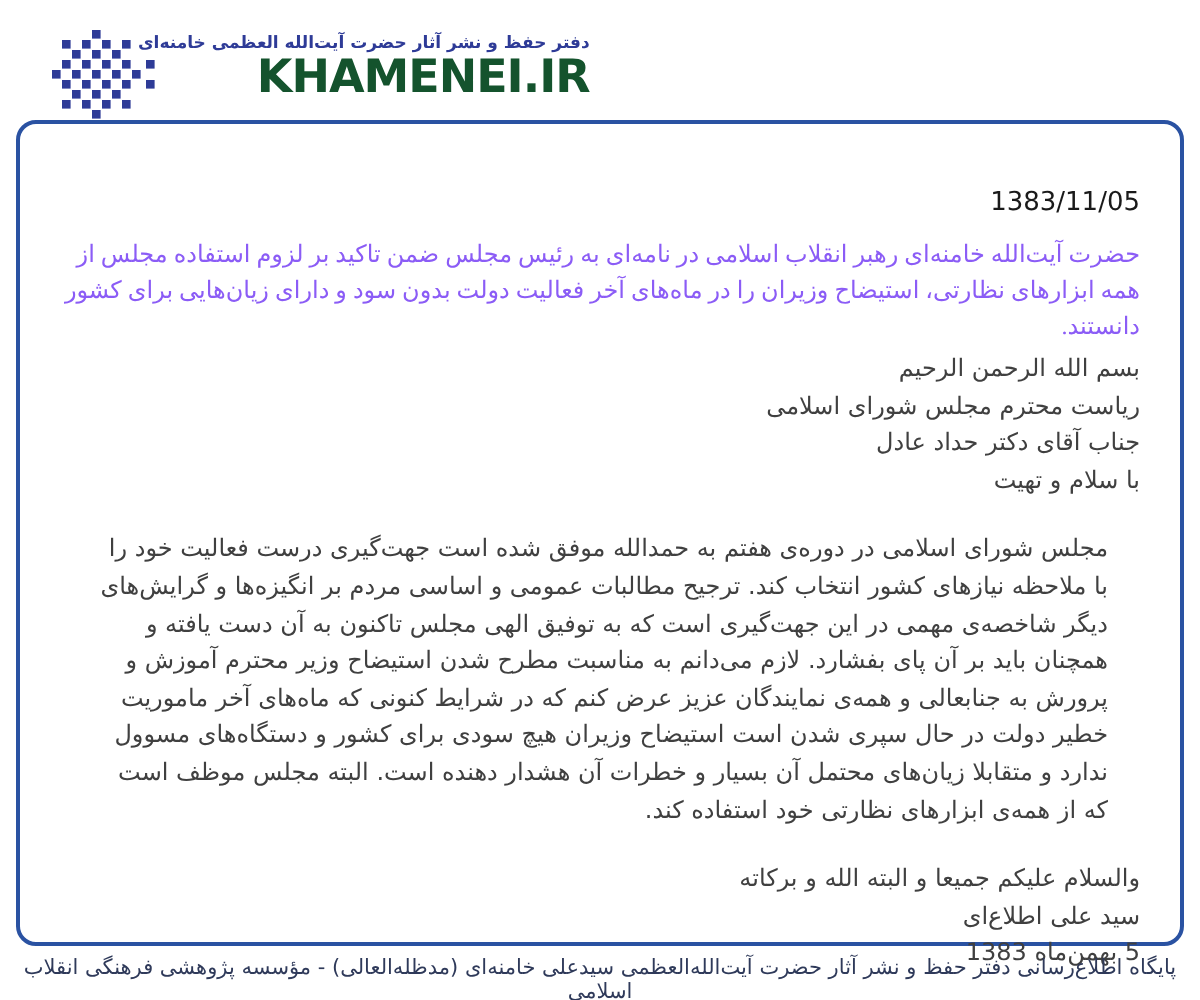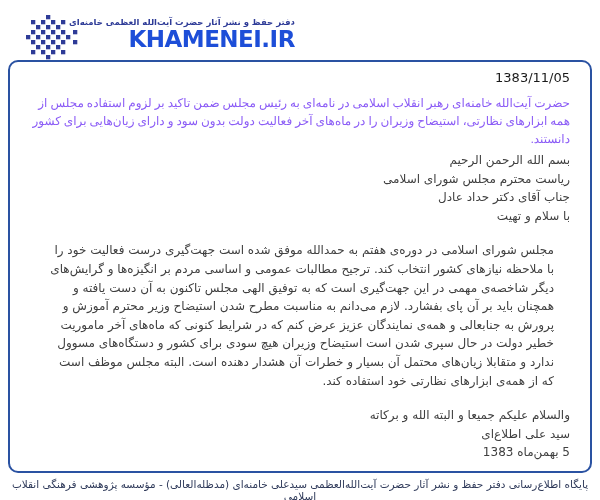--- a/index.html
+++ b/index.html
@@ -16,29 +16,29 @@
   .logo-icon{width:50px;height:50px;flex:0 0 auto;}
   .logo-texts{
     display:flex;flex-direction:column;align-items:flex-end;
     margin-left:-7px;margin-top:2px;
   }
   .logo-top-text{
     font-size:8.5px;color:#2e3b97;direction:rtl;
     white-space:nowrap;line-height:1.2;font-weight:bold;
   }
   .logo-main-text{
-    font-size:23px;font-weight:bold;color:#1d4ed8;
+    font-size:23px;font-weight:bold;color:#14532d;
     letter-spacing:-0.5px;line-height:1.1;white-space:nowrap;
   }
   
   .content-box{
     position:absolute;left:8px;right:8px;top:60px;bottom:27px;
     border:2px solid #2a52a2;border-radius:10px;
     background:#ffffff;
-    padding:8px 20px;box-sizing:border-box;
+    padding:32px 20px;box-sizing:border-box;
     direction:rtl;text-align:right;
   }
   .article-date{
     font-size:13px;color:#1a1a1a;margin-bottom:9px;
   }
   .article-title{
     font-size:13.5px;font-weight:bold;color:#111111;margin-bottom:11px;
   }
   .article-lead{
     font-size:12px;color:#8b5cf6;line-height:1.5;margin:0 0 3px 0;font-family:Liberation Serif, serif;

